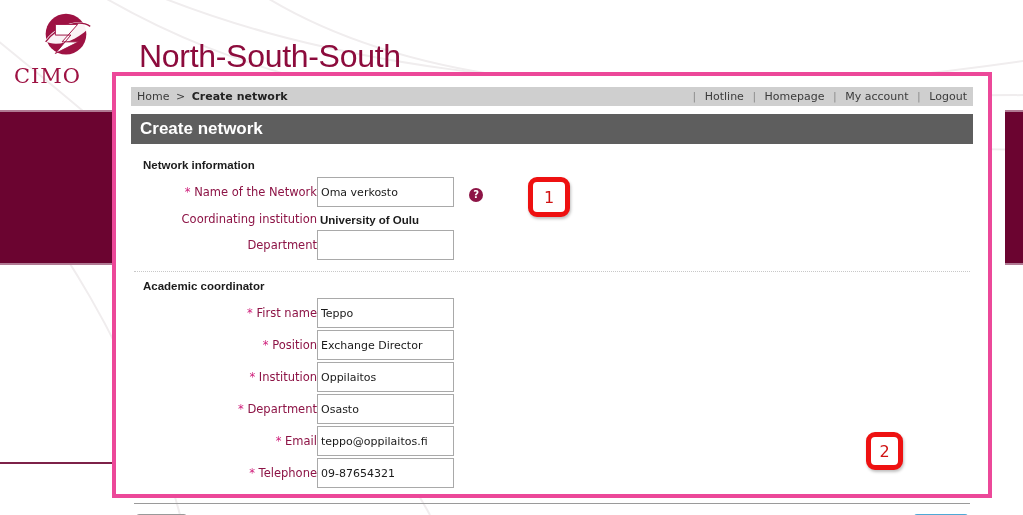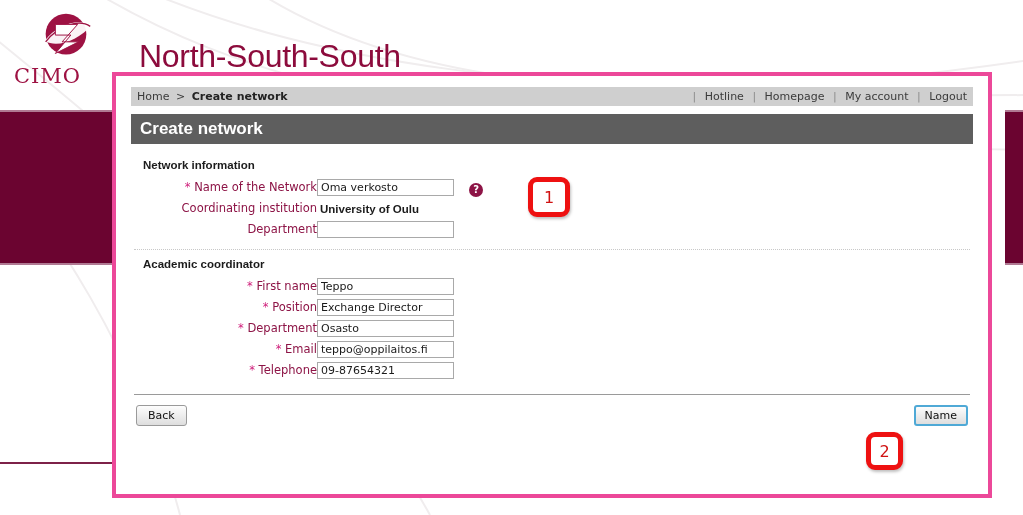--- a/index.html
+++ b/index.html
@@ -103,21 +103,21 @@
   table.form-grid td { padding: 0; vertical-align: middle; }
   td.lbl {
     width: 186px; text-align: right; padding-right: 6px;
     font-size: 11.5px; color: #8d1446; white-space: nowrap;
     height: 21px;
   }
   td.lbl .req { color: #cf1e7a; }
   td.val { text-align: left; }
 
   input.tf {
-    width: 137px; height: 17px;
+    width: 137px; height: 30px;
     border: 1px solid #a9a9a9;
     background: #ffffff;
     font-family: "DejaVu Sans", sans-serif;
     font-size: 11px; color: #1a1a1a;
     padding: 0 3px; margin: 1px 0;
     outline: none;
   }
   .static-val {
     font-size: 11.5px; font-weight: bold; color: #1c1c1c;
     font-family: "Liberation Sans", sans-serif;
@@ -280,20 +280,29 @@
           <span class="req">*</span>
           <span>Position</span>
         </td>
         <td class="val">
           <input class="tf" type="text" value="Exchange Director" style="">
         </td>
       </tr>
       <tr>
         <td class="lbl">
           <span class="req">*</span>
+          <span>Institution</span>
+        </td>
+        <td class="val">
+          <input class="tf" type="text" value="Oppilaitos" style="">
+        </td>
+      </tr>
+      <tr>
+        <td class="lbl">
+          <span class="req">*</span>
           <span>Department</span>
         </td>
         <td class="val">
           <input class="tf" type="text" value="Osasto" style="">
         </td>
       </tr>
       <tr>
         <td class="lbl">
           <span class="req">*</span>
           <span>Email</span>

